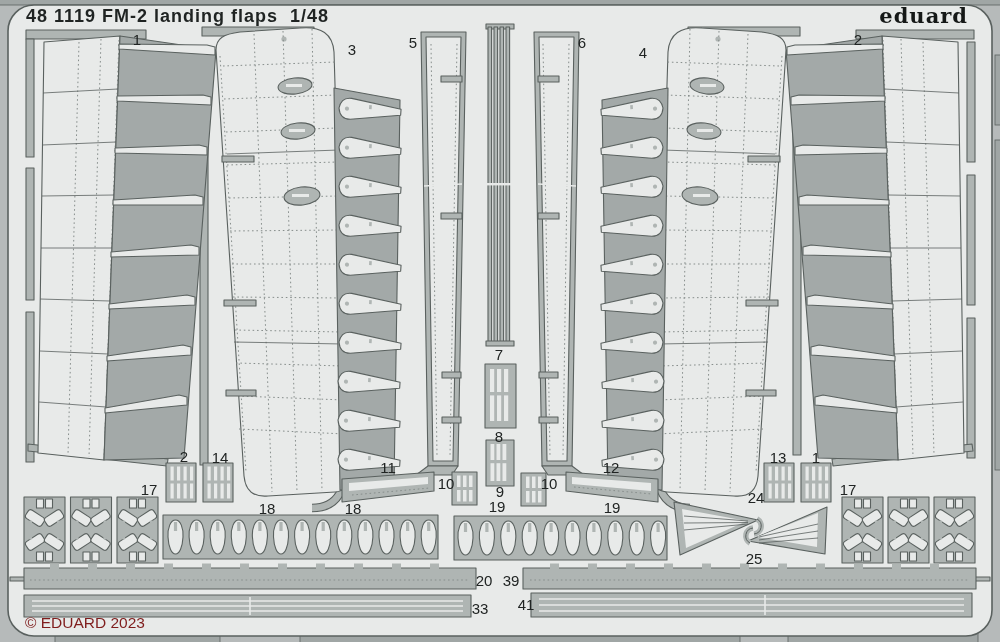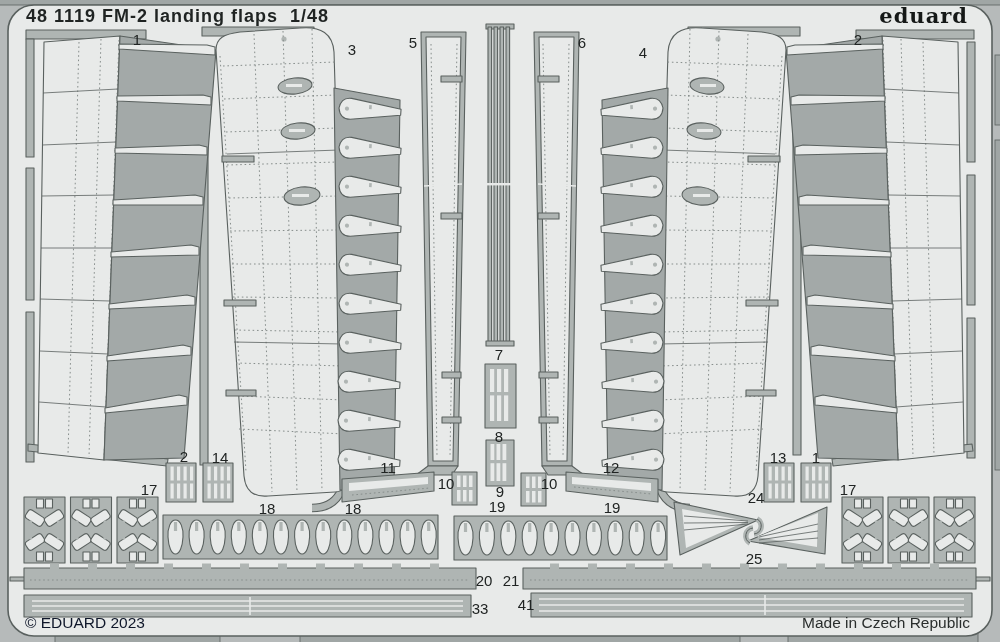--- a/index.html
+++ b/index.html
@@ -4,21 +4,21 @@
 <style>
   html,body{margin:0;padding:0;background:#b6baba;}
   .stage{position:relative;width:1000px;height:642px;overflow:hidden;background:var(--outside,#b6baba);
          font-family:"Liberation Sans",sans-serif;}
   .stage svg{position:absolute;left:0;top:0;}
   .overlay{position:absolute;left:0;top:0;width:1000px;height:642px;pointer-events:none;}
   .title{position:absolute;left:26px;top:6px;font-size:18px;font-weight:bold;letter-spacing:1px;
          color:var(--ink,#1f2322);white-space:pre;}
   .logo{position:absolute;right:32px;top:3px;font-family:"DejaVu Serif",serif;font-weight:bold;
         font-size:21px;letter-spacing:1px;color:#151817;}
-  .copyright{position:absolute;left:25px;top:614px;font-size:15.5px;color:#0f172a;}
+  .copyright{position:absolute;left:25px;top:614px;font-size:15.5px;color:#7f1d1d;}
   .madein{position:absolute;right:30px;top:614px;font-size:15.5px;color:#2a2e2d;}
   .plabel{position:absolute;transform:translate(-50%,-50%);font-size:15px;color:#202423;}
   
   .pm{fill:var(--metal,#afb5b3);stroke:var(--outline,#5a615f);stroke-width:1.1;stroke-linejoin:round;}
   .pd{fill:var(--metal2,#a2a8a7);stroke:var(--outline,#5a615f);stroke-width:1.1;stroke-linejoin:round;}
   .pl{fill:var(--sheet,#e8eae9);stroke:var(--outline,#5a615f);stroke-width:1.1;stroke-linejoin:round;}
   .plf{fill:var(--sheet,#e8eae9);stroke:none;}
   .pmf{fill:var(--metal,#afb5b3);stroke:none;}
   .ln{stroke:var(--outline,#5a615f);stroke-width:.8;fill:none;}
   .lt{stroke:var(--sheet,#e8eae9);stroke-width:1.6;fill:none;}
@@ -428,21 +428,20 @@
     <line class="lt" x1="539" y1="605" x2="964" y2="605"></line>
     <line class="lt" x1="539" y1="611" x2="964" y2="611"></line>
     <line class="lt" x1="765" y1="595" x2="765" y2="615"></line>
   </g>
 </svg>
 
 <div class="overlay">
   <div class="title">48 1119 FM-2 landing flaps  1/48</div>
   <div class="logo">eduard</div>
   <div class="copyright">© EDUARD 2023</div>
-  <div class="madein">Made in Czech Republic</div>
   <div id="labels">
         <span class="plabel" style="left: 137px; top: 39px;">1</span>
         <span class="plabel" style="left: 858px; top: 39px;">2</span>
         <span class="plabel" style="left: 352px; top: 49px;">3</span>
         <span class="plabel" style="left: 643px; top: 52px;">4</span>
         <span class="plabel" style="left: 413px; top: 42px;">5</span>
         <span class="plabel" style="left: 582px; top: 42px;">6</span>
         <span class="plabel" style="left: 499px; top: 354px;">7</span>
         <span class="plabel" style="left: 499px; top: 436px;">8</span>
         <span class="plabel" style="left: 500px; top: 491px;">9</span>
@@ -454,20 +453,20 @@
         <span class="plabel" style="left: 220px; top: 457px;">14</span>
         <span class="plabel" style="left: 184px; top: 456px;">2</span>
         <span class="plabel" style="left: 816px; top: 457px;">1</span>
         <span class="plabel" style="left: 149px; top: 489px;">17</span>
         <span class="plabel" style="left: 848px; top: 489px;">17</span>
         <span class="plabel" style="left: 267px; top: 508px;">18</span>
         <span class="plabel" style="left: 353px; top: 508px;">18</span>
         <span class="plabel" style="left: 497px; top: 506px;">19</span>
         <span class="plabel" style="left: 612px; top: 507px;">19</span>
         <span class="plabel" style="left: 484px; top: 580px; text-align: center;">20</span>
-        <span class="plabel" style="left: 511px; top: 580px;">21</span>
+        <span class="plabel" style="left: 511px; top: 580px;">39</span>
         <span class="plabel" style="left: 480px; top: 608px;">33</span>
         <span class="plabel" style="left: 526px; top: 604px;">41</span>
         <span class="plabel" style="left: 722px; top: 497px; margin-left: 34px;">24</span>
         <span class="plabel" style="left: 754px; top: 558px; text-align: right;">25</span>
       </div>
 </div>
 </div>
 
 </body></html>

